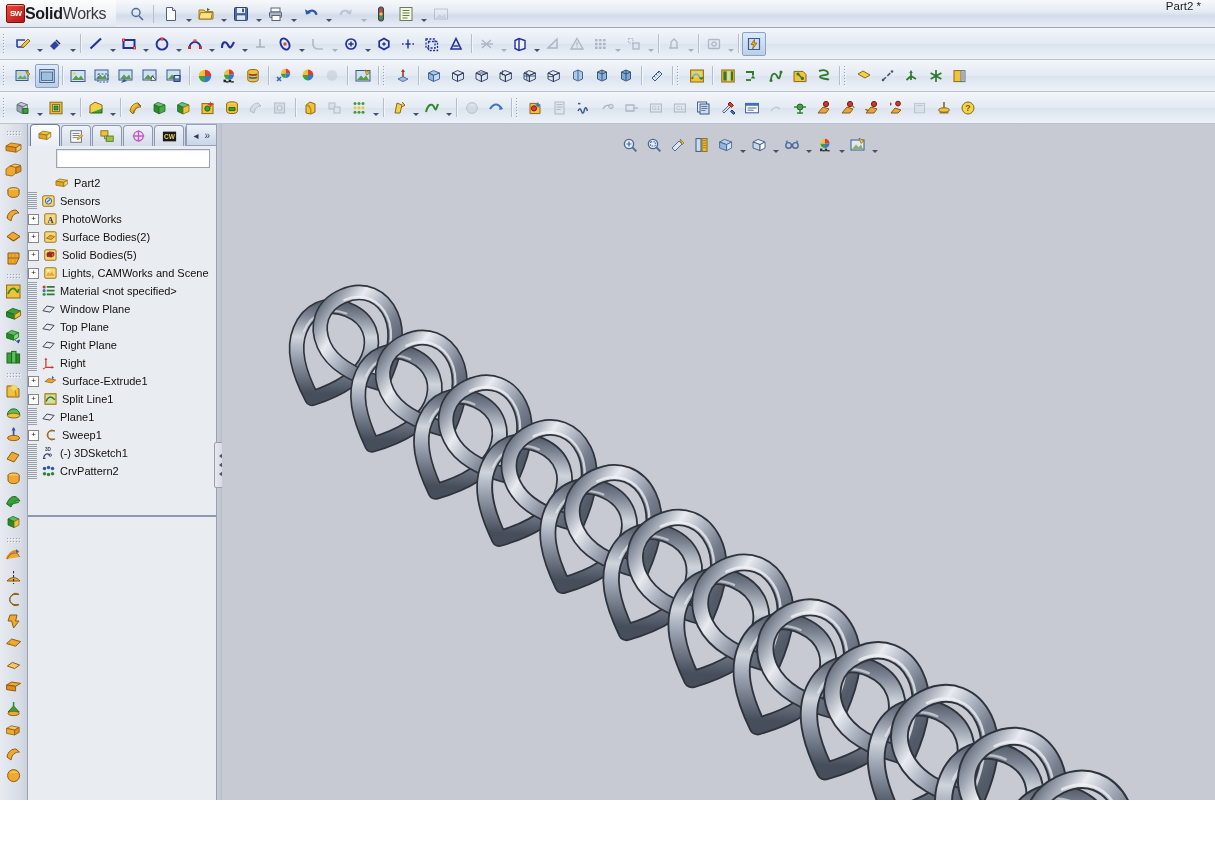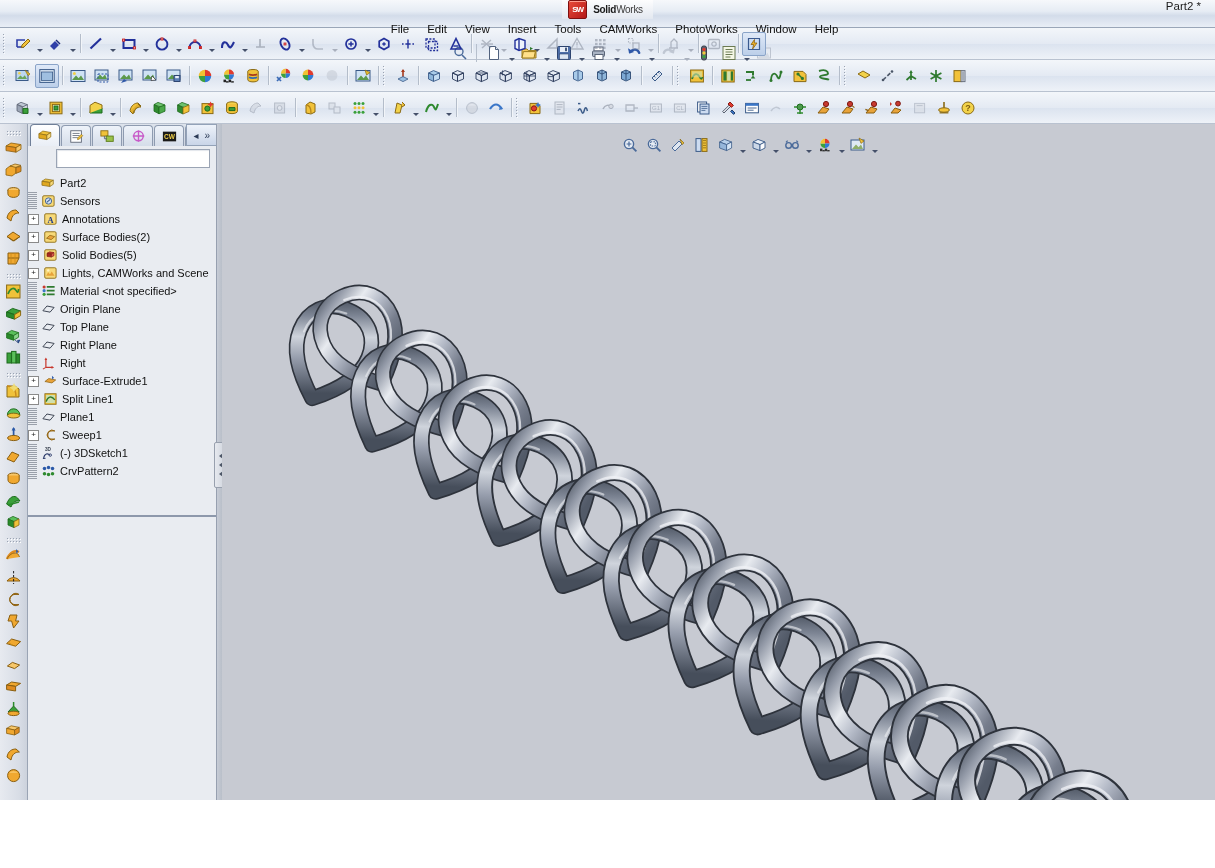--- a/index.html
+++ b/index.html
@@ -2,28 +2,28 @@
 <html><head>
 <meta charset="utf-8">
 <style>
   html,body{margin:0;padding:0;background:#fff;}
   body{width:1215px;height:868px;overflow:hidden;font-family:"Liberation Sans",sans-serif;-webkit-font-smoothing:none;}
   .app{position:relative;width:1215px;height:800px;background:#cfd3da;overflow:hidden;}
 
   
   .menubar{position:relative;height:27px;
     background:linear-gradient(to bottom,#f6f8fb 0%,#e6ecf4 42%,#d3dcea 58%,#e9eef6 100%);
-    border-bottom:1px solid #9aa6b8;display:flex;align-items:center;flex-direction:column;}
+    border-bottom:1px solid #9aa6b8;display:flex;align-items:center;}
   .logo{display:flex;align-items:center;height:27px;padding:0 10px 0 6px;
     background:linear-gradient(to bottom,#fdfdfe,#e3e8f0);}
   .logo-mark{width:17px;height:17px;border-radius:2px;
     background:linear-gradient(135deg,#e84b3a,#b41818);border:1px solid #7e0f0f;
     color:#fff;font-size:8px;font-weight:bold;display:flex;align-items:center;justify-content:center;
     letter-spacing:-1px;box-shadow:inset 0 1px 0 #ff9c8e;}
-  .logo-text{margin-left:6px;font-size:10px;font-weight:bold;color:#1b1b1b;letter-spacing:-0.3px;}
+  .logo-text{font-size:16px;font-weight:bold;color:#1b1b1b;letter-spacing:-0.3px;}
   .logo-text .w{font-weight:normal;color:#3a3a3a;}
   .menus{display:flex;align-items:center;height:27px;margin-left:14px;}
   .menu-item{font-size:11.5px;color:#111;padding:4px 9px;white-space:nowrap;}
   .mb-tools{display:flex;align-items:center;margin-left:10px;gap:1px;}
   .mb-sep{width:1px;height:18px;background:#b6bfcc;margin:0 4px;}
   .title-area{position:absolute;right:14px;top:0;height:27px;display:flex;align-items:flex-start;}
   .title-text{font-size:11.5px;color:#1c1c1c;}
 
   
   .tb{width:22px;height:22px;display:inline-flex;align-items:center;justify-content:center;
@@ -91,31 +91,20 @@
 <body>
 
 <div class="app">
 
   <div class="menubar">
     <div class="logo">
       <div class="logo-mark">SW</div>
       <div class="logo-text"><span>Solid</span><span class="w">Works</span></div>
     </div>
 
-    <div class="menus">
-      <div class="menu-item">File</div>
-      <div class="menu-item">Edit</div>
-      <div class="menu-item">View</div>
-      <div class="menu-item">Insert</div>
-      <div class="menu-item">Tools</div>
-      <div class="menu-item">CAMWorks</div>
-      <div class="menu-item">PhotoWorks</div>
-      <div class="menu-item">Window</div>
-      <div class="menu-item">Help</div>
-    </div>
 
     <div class="mb-tools">
       <div class="tb" style="width:20px">
         <svg width="16" height="16" viewBox="0 0 16 16">
             <circle cx="7" cy="6.5" r="4" fill="none" stroke="#4a6a9a" stroke-width="1.4"></circle>
             <path d="M10 10l4 4" stroke="#4a6a9a" stroke-width="1.6" fill="none"></path>
           </svg>
       </div>
       <div class="mb-sep"></div>
       <div class="tb">
@@ -1190,21 +1179,21 @@
         <div class="tnav">
           <span>◂</span>
           <span>»</span>
         </div>
       </div>
 
       <div class="tsearch"></div>
 
       <div class="treebody">
 
-        <div class="trow" style="padding-left:0">
+        <div class="trow" style="padding-left:14px">
           <span class="nop"></span>
           <span class="ticon">
             <svg width="15" height="14" viewBox="0 0 17 16">
                 <path d="M1 6l4-2.6 9 1.4-4 2.6z" fill="#f0c23a" stroke="#8a6a14" stroke-width=".8"></path>
                 <path d="M1 6v4.6l9 1.4V7.4z" fill="#e0a820" stroke="#8a6a14" stroke-width=".8"></path>
                 <path d="M10 7.4V12l4-2.6V4.8z" fill="#f7d978" stroke="#8a6a14" stroke-width=".8"></path>
               </svg>
           </span>
           <span>Part2</span>
         </div>
@@ -1222,21 +1211,21 @@
         </div>
 
         <div class="trow">
           <span class="plus">+</span>
           <span class="ticon">
             <svg width="15" height="14" viewBox="0 0 16 16">
                 <rect x="1.4" y="2" width="13" height="12" rx="1.4" fill="#f7d978" stroke="#8a6a14"></rect>
                 <text x="8" y="12" font-size="9.6" text-anchor="middle" fill="#1b3a8a" font-family="Liberation Serif" font-weight="bold">A</text>
               </svg>
           </span>
-          <span>Annotations</span>
+          <span>PhotoWorks</span>
         </div>
 
         <div class="trow">
           <span class="plus">+</span>
           <span class="ticon">
             <svg width="15" height="14" viewBox="0 0 16 16">
                 <rect x="1.4" y="2" width="13" height="12" rx="1.4" fill="#f7d978" stroke="#8a6a14"></rect>
                 <path d="M3.4 9.4l4-3.4 5.4 1.6-4 3.4z" fill="#e8a33a" stroke="#8a5f10" stroke-width=".8"></path>
               </svg>
           </span>
@@ -1281,21 +1270,21 @@
           <span>Material &lt;not specified&gt;</span>
         </div>
 
         <div class="trow">
           <span class="dots"></span>
           <span class="ticon">
             <svg width="15" height="14" viewBox="0 0 16 16">
                 <path d="M1.6 10l4.6-5.4 8.2 1.6-4.6 5.4z" fill="none" stroke="#3a4250" stroke-width="1.1"></path>
               </svg>
           </span>
-          <span>Origin Plane</span>
+          <span>Window Plane</span>
         </div>
 
         <div class="trow">
           <span class="dots"></span>
           <span class="ticon">
             <svg width="15" height="14" viewBox="0 0 16 16">
                 <path d="M1.6 10l4.6-5.4 8.2 1.6-4.6 5.4z" fill="none" stroke="#3a4250" stroke-width="1.1"></path>
               </svg>
           </span>
           <span>Top Plane</span>

